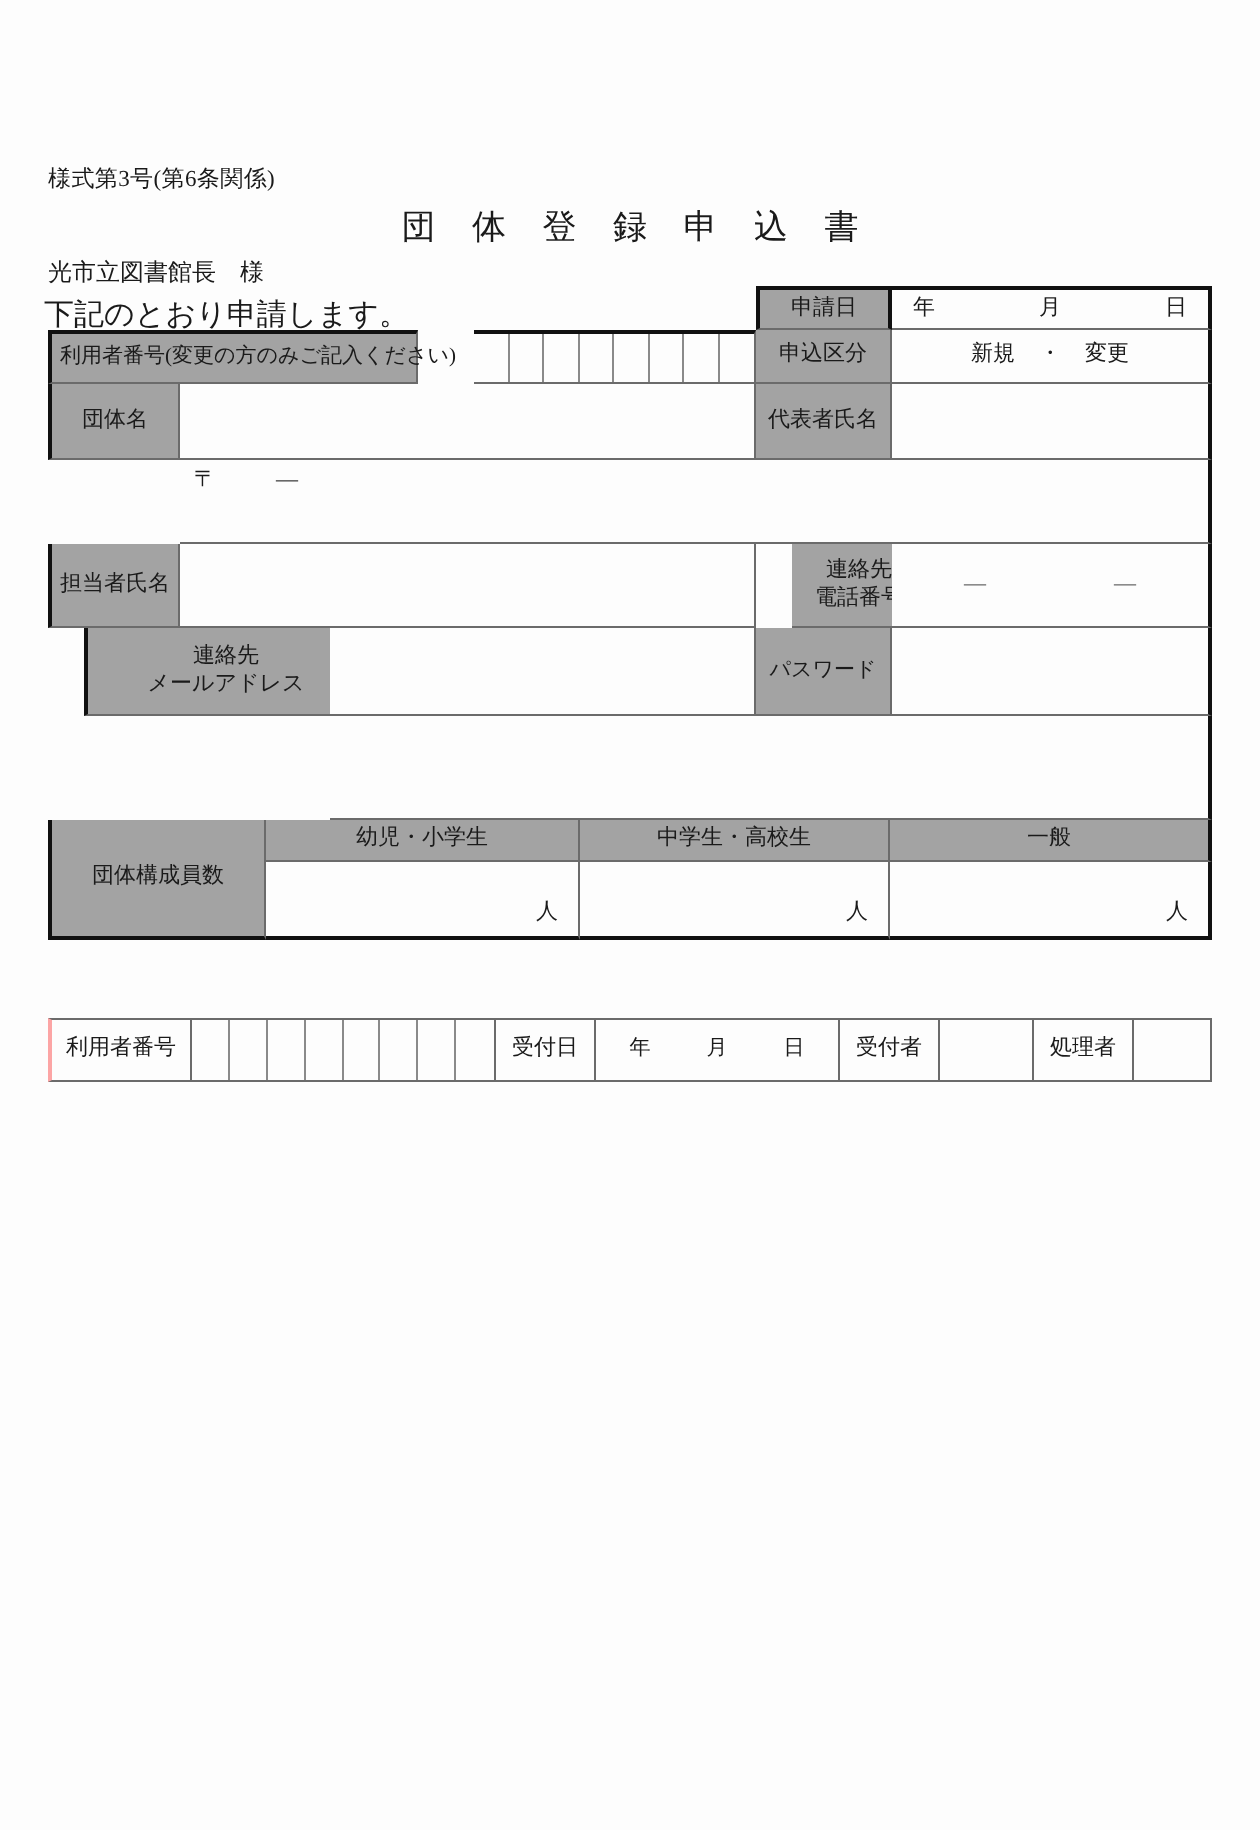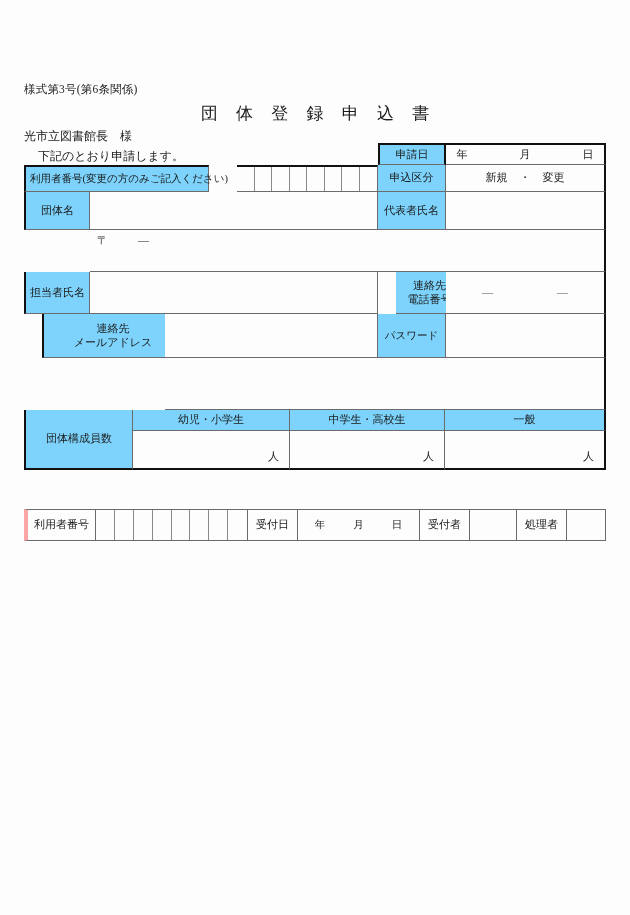--- a/index.html
+++ b/index.html
@@ -38,44 +38,44 @@
     white-space: nowrap;
   }
   .addressee {
     position: absolute;
     left: 24px; top: 128px;
     font-size: 12px;
     white-space: nowrap;
   }
   .intro {
     position: absolute;
-    left: 38px; top: 148px;
-    font-size: 12px;
+    left: 22px; top: 148px;
+    font-size: 15px;
     white-space: nowrap;
   }
 
   
   .cell {
     position: absolute;
     box-sizing: border-box;
     display: flex;
     align-items: center;
     justify-content: center;
     font-size: 11px;
     line-height: 1.25;
     white-space: nowrap;
     background: #fdfdfd;
   }
   .lbl {
-    background: #7dd3fc;
+    background: #a3a3a3;
   }
   .b-t { border-top: 1px solid #6b6b6b; }
   .b-r { border-right: 1px solid #6b6b6b; }
   .b-b { border-bottom: 1px solid #6b6b6b; }
-  .b-l { border-left: 4px solid #fca5a5; }
+  .b-l { border-left: 2px solid #fca5a5; }
   .thick-t { border-top: 2px solid #111; }
   .thick-r { border-right: 2px solid #111; }
   .thick-b { border-bottom: 2px solid #111; }
   .thick-l { border-left: 2px solid #111; }
 
   .two-line { flex-direction: column; justify-content: center; margin-left: 18px; }
   .two-line span { display: block; }
 
   .val-left { justify-content: flex-start; padding-left: 7px; }
   .val-right { justify-content: flex-end; padding-right: 10px; }

